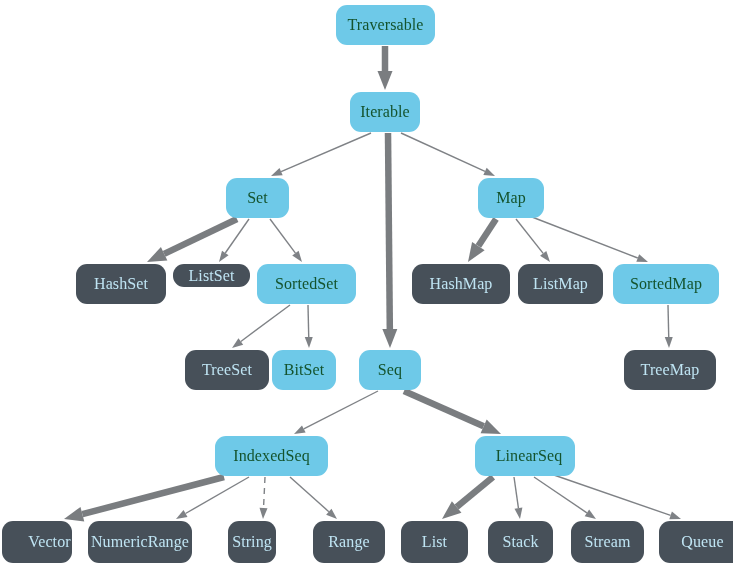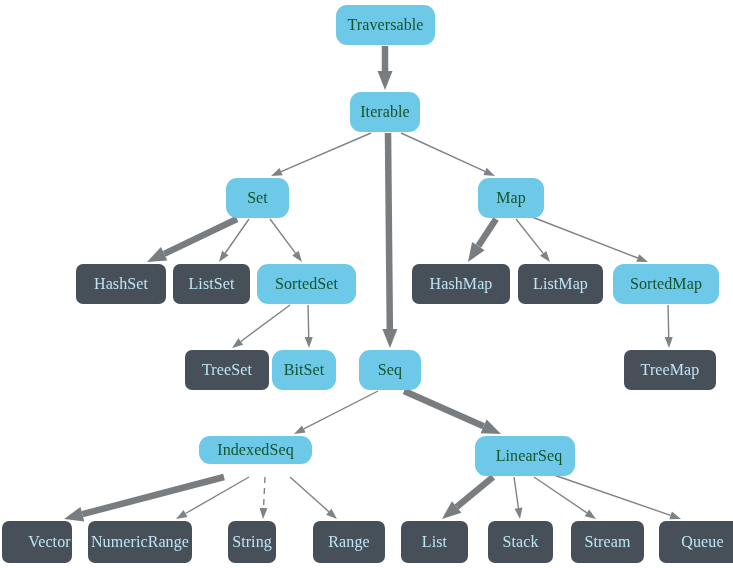--- a/index.html
+++ b/index.html
@@ -34,21 +34,20 @@
     z-index:5;
     user-select:none;
   }
   .node.trait{
     background:#6ec9e8;
     color:#14532d;
   }
   .node.clazz{
     background:#475059;
     color:#bfe4f3;
-    border-radius:7px;
   }
 </style>
 </head>
 <body>
 
 <div id="canvas">
   <svg id="edge-layer" width="733" height="568" viewBox="0 0 733 568" xmlns="http://www.w3.org/2000/svg">
       <line x1="385" y1="46" x2="385" y2="71" stroke="#7a7d80" stroke-width="6.5" stroke-linecap="butt"></line>
       <polygon points="385,90 377.5,71 392.5,71" fill="#7a7d80"></polygon>
       <line x1="371" y1="133" x2="281.10536106338037" y2="171.65469474274644" stroke="#7f8286" stroke-width="1.4" stroke-linecap="butt"></line>
@@ -105,21 +104,21 @@
       </div>
       <div class="node trait" style="left: 226px; top: 178px; width: 63px; height: 40px;">
         <span>Set</span>
       </div>
       <div class="node trait" style="left: 478px; top: 178px; width: 66px; height: 40px;">
         <span>Map</span>
       </div>
       <div class="node clazz" style="left: 76px; top: 264px; width: 90px; height: 40px;">
         <span>HashSet</span>
       </div>
-      <div class="node clazz" style="left: 173px; top: 264px; width: 77px; height: 40px;">
+      <div class="node clazz" style="left: 173px; top: 264px; width: 77px; height: 23px;">
         <span>ListSet</span>
       </div>
       <div class="node trait" style="left: 257px; top: 264px; width: 99px; height: 40px;">
         <span>SortedSet</span>
       </div>
       <div class="node clazz" style="left: 412px; top: 264px; width: 98px; height: 40px;">
         <span>HashMap</span>
       </div>
       <div class="node clazz" style="left: 518px; top: 264px; width: 85px; height: 40px;">
         <span>ListMap</span>
@@ -132,21 +131,21 @@
       </div>
       <div class="node trait" style="left: 272px; top: 350px; width: 64px; height: 40px;">
         <span>BitSet</span>
       </div>
       <div class="node trait" style="left: 359px; top: 350px; width: 62px; height: 40px;">
         <span>Seq</span>
       </div>
       <div class="node clazz" style="left: 624px; top: 350px; width: 92px; height: 40px;">
         <span>TreeMap</span>
       </div>
-      <div class="node trait" style="left: 199px; top: 436px; width: 113px; height: 28px;">
+      <div class="node trait" style="left: 215px; top: 436px; width: 113px; height: 40px;">
         <span>IndexedSeq</span>
       </div>
       <div class="node trait" style="left: 475px; top: 436px; width: 100px; height: 40px; padding-left: 8px;">
         <span>LinearSeq</span>
       </div>
       <div class="node clazz" style="left: 2px; top: 521px; width: 70px; height: 42px; padding-left: 25px;">
         <span>Vector</span>
       </div>
       <div class="node clazz" style="left: 88px; top: 521px; width: 104px; height: 42px;">
         <span>NumericRange</span>

